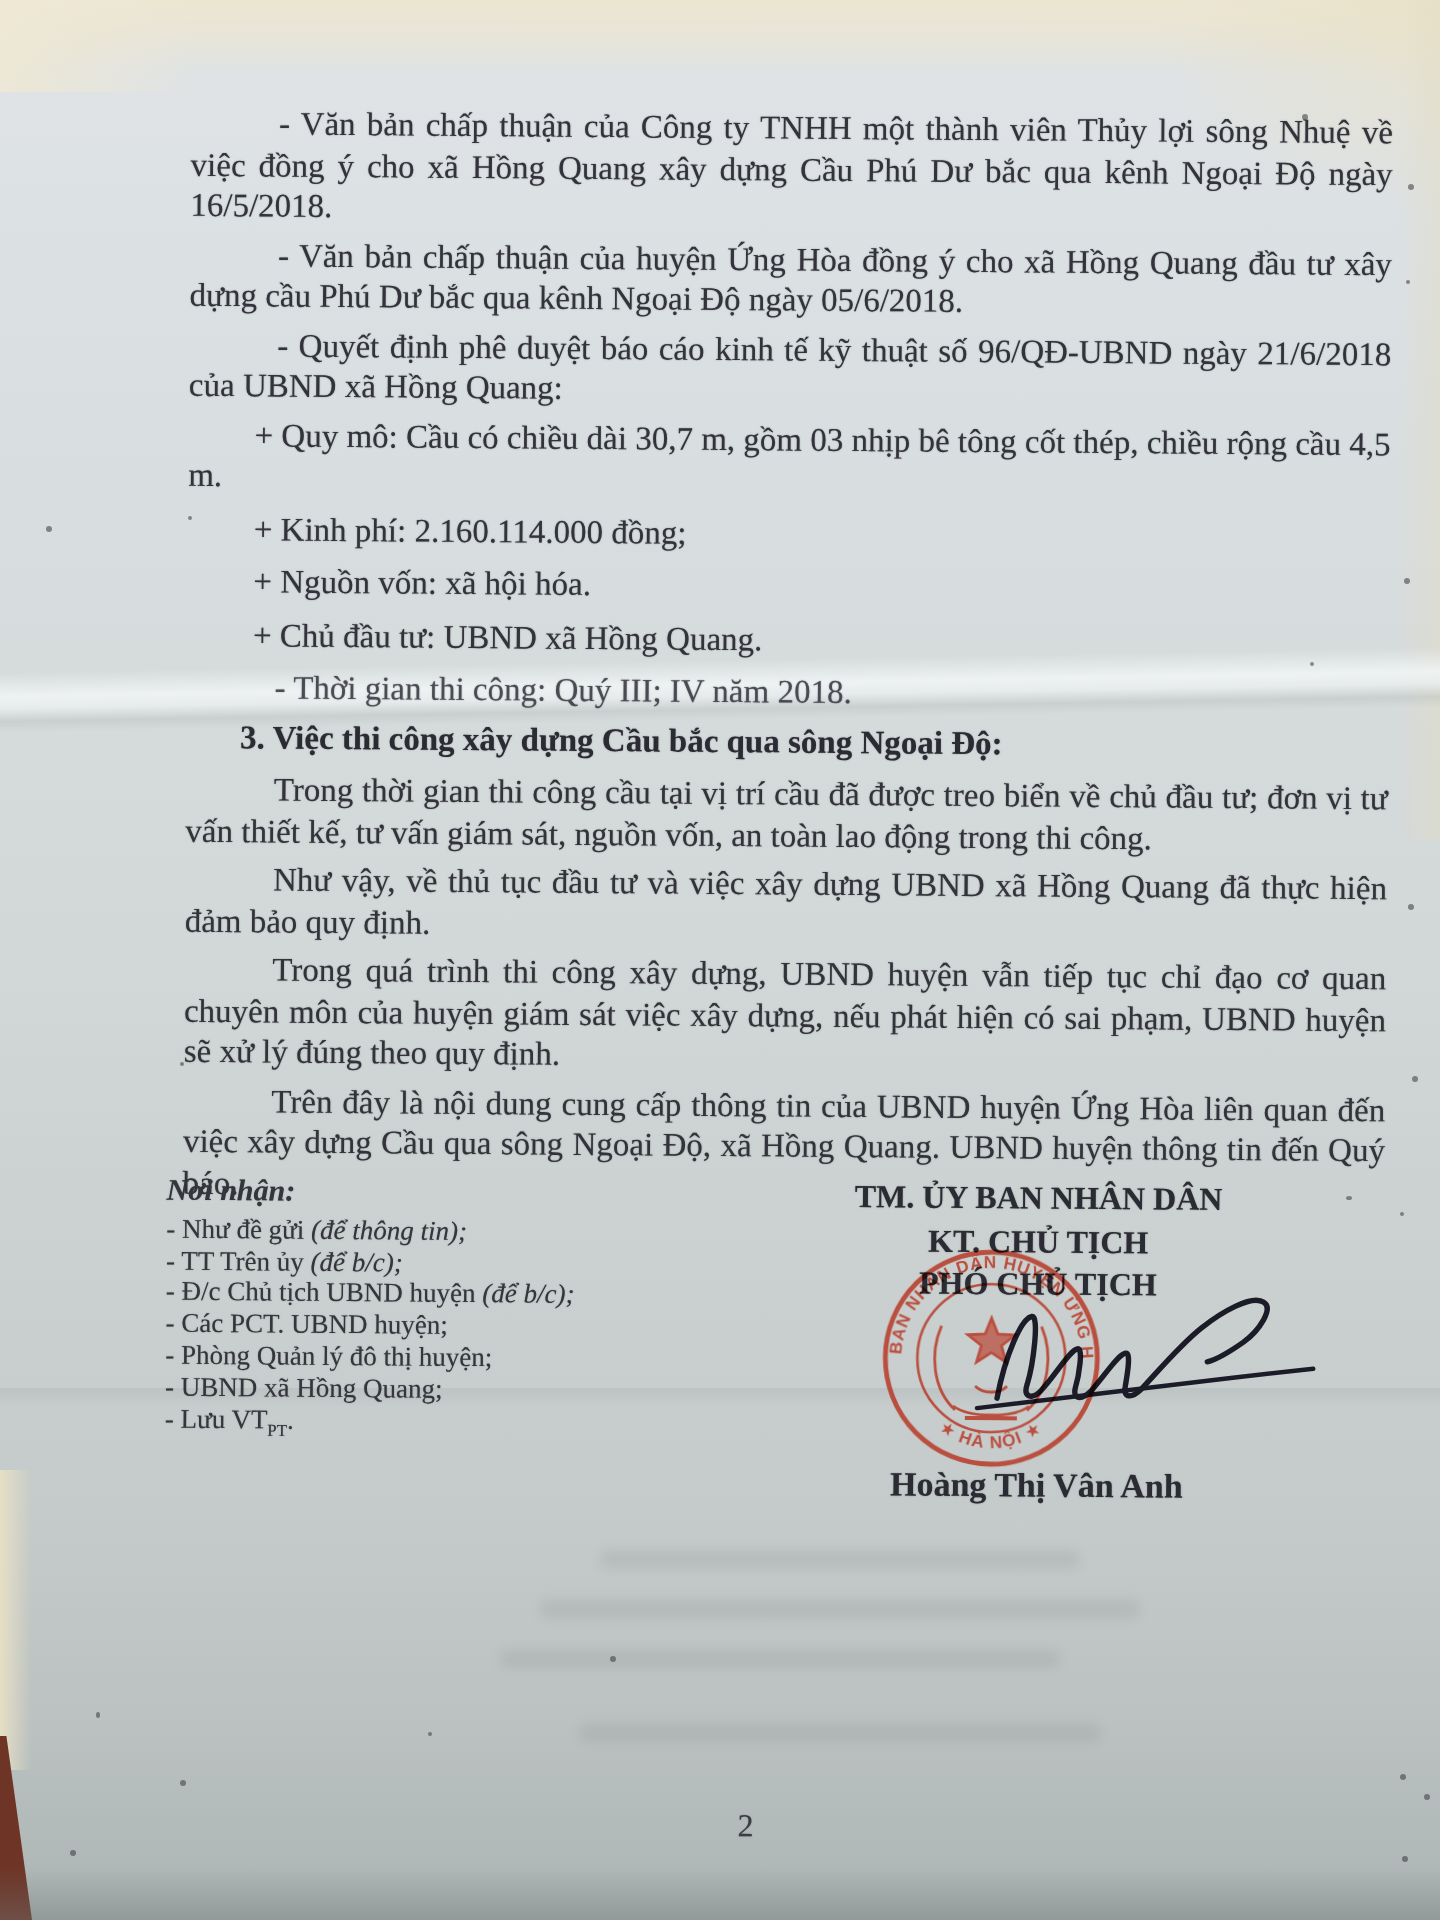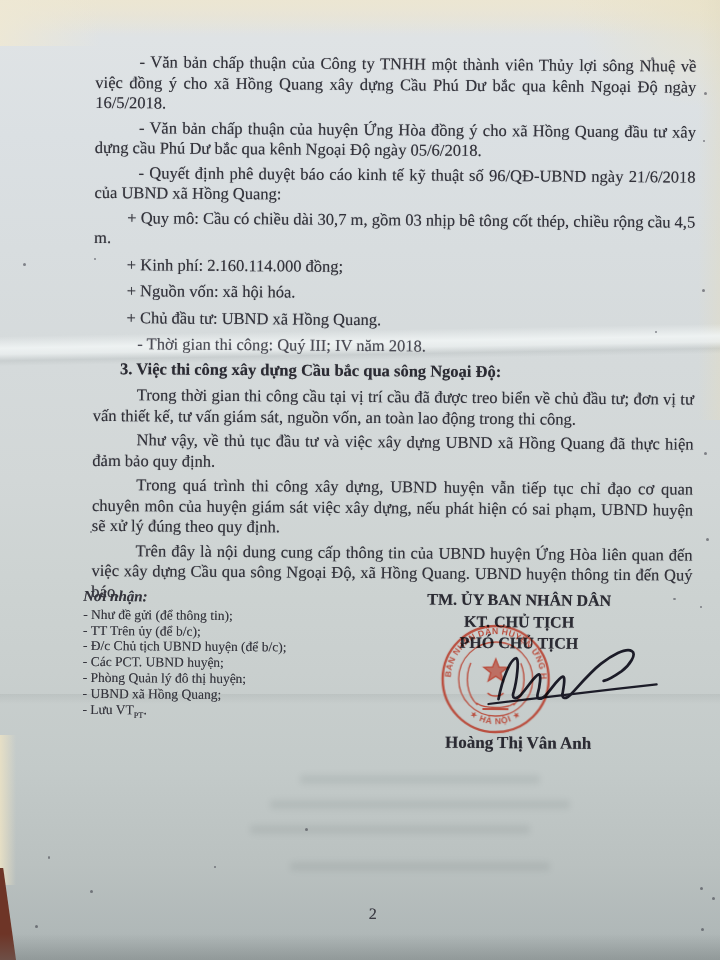--- a/index.html
+++ b/index.html
@@ -43,21 +43,21 @@
   .p-dash{text-indent:44px;}
   .p-plus{text-indent:33px;margin:0 0 6px !important;}
   .p-head{font-weight:bold;text-indent:27px;margin:3px 0 6px !important;color:#2b2b33;}
   .p-body{text-indent:44px;}
   .faded{color:rgba(51,51,62,.74);}
 
   .recipients{position:absolute;left:88px;top:591px;width:320px;
     font-size:13.5px;line-height:15.8px;color:#35353d;
     text-shadow:0 0 .6px rgba(45,45,55,.5);}
   .recip-label{font-weight:bold;font-style:italic;font-size:15px;margin-bottom:2px;}
-  .it{}
+  .it{font-style:italic;}
   .sub{font-size:.62em;vertical-align:sub;}
 
   .signblock{position:absolute;left:393px;top:588px;width:262px;text-align:center;
     font-weight:bold;font-size:16px;line-height:21.5px;color:#2b2b33;
     text-shadow:0 0 .7px rgba(40,40,50,.55);}
   .signer{position:absolute;left:393px;top:732px;width:262px;text-align:center;
     font-weight:bold;font-size:17px;color:#2b2b33;text-shadow:0 0 .7px rgba(40,40,50,.55);}
 
   .stamp{position:absolute;left:436px;top:618px;mix-blend-mode:multiply;
     opacity:.9;filter:blur(.3px);}

